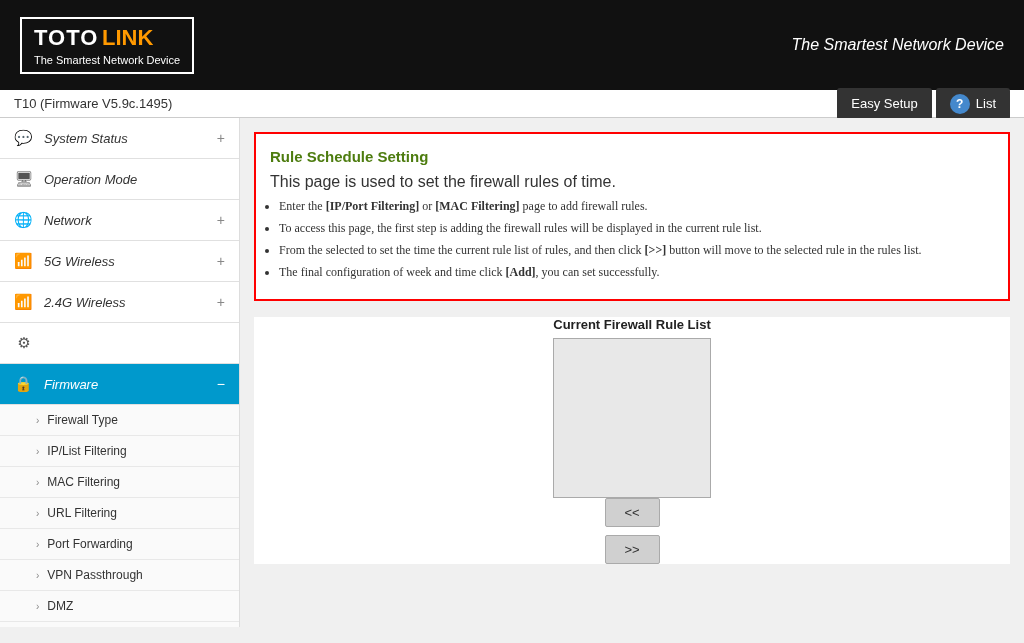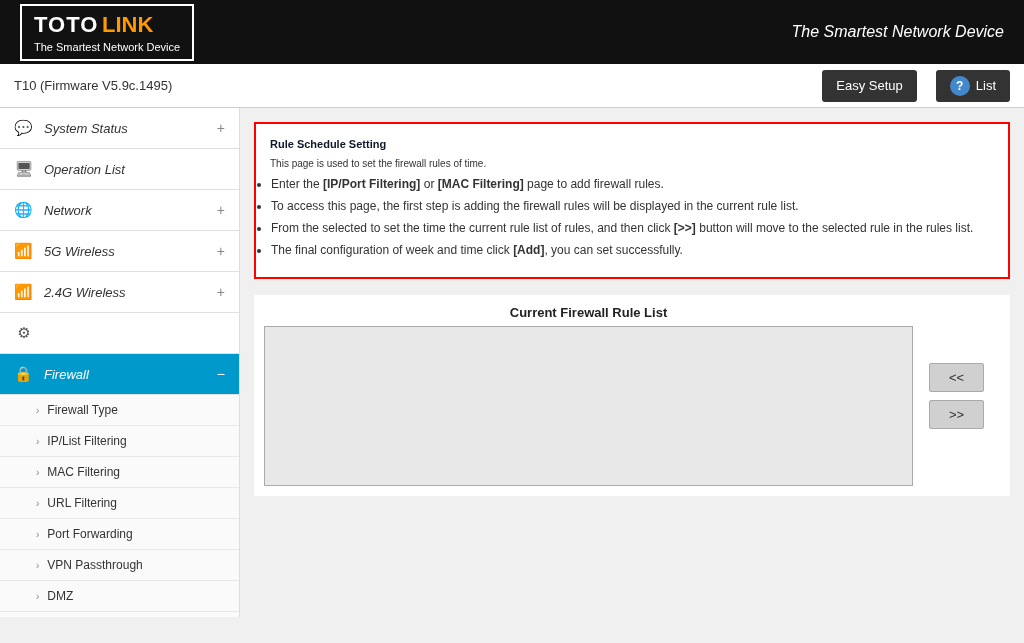--- a/index.html
+++ b/index.html
@@ -1,48 +1,48 @@
 <!DOCTYPE html>
 <html><head>
   <meta charset="utf-8">
   <style>
     * { box-sizing: border-box; margin: 0; padding: 0; }
     body { font-family: Arial, sans-serif; font-size: 13px; background: #f0f0f0; width: 1024px; height: 643px; overflow: hidden; }
 
     
     .header {
       background: #111;
-      height: 64px;
+      height: 90px;
       display: flex;
       align-items: center;
       justify-content: space-between;
       padding: 0 20px;
     }
     .logo-box {
       border: 2px solid white;
       padding: 6px 12px;
       display: inline-block;
     }
     .logo-box .toto { color: white; font-size: 22px; font-weight: bold; letter-spacing: 1px; }
     .logo-box .link { color: #f90; font-size: 22px; font-weight: bold; }
     .logo-tagline { color: white; font-size: 11px; margin-top: 3px; }
     .header-right { color: white; font-size: 16px; font-style: italic; }
 
     
     .toolbar {
       background: white;
-      height: 44px;
+      height: 28px;
       display: flex;
       align-items: center;
       justify-content: space-between;
       padding: 0 14px;
       border-bottom: 1px solid #ccc;
     }
     .toolbar-title { font-size: 13px; color: #333; }
-    .toolbar-buttons { display: flex; gap: 19px; margin-left: 46px; }
+    .toolbar-buttons { display: flex; gap: 4px; margin-left: 46px; }
     .btn-easy-setup {
       background: #333;
       color: white;
       border: none;
       padding: 6px 14px;
       cursor: pointer;
       font-size: 13px;
       border-radius: 3px;
     }
     .btn-help {
@@ -118,32 +118,32 @@
       position: relative;
     }
 
     
     .info-box {
       border: 2px solid red;
       background: white;
       padding: 14px;
       margin-bottom: 16px;
     }
-    .info-box h3 { font-size: 11px; margin-bottom: 8px; color: #0f172a; }
-    .info-box p { font-size: 10px; color: #333; margin-bottom: 6px; }
-    .info-box ul { margin-left: 1px; }
+    .info-box h3 { font-size: 15px; margin-bottom: 8px; color: #4d7c0f; }
+    .info-box p { font-size: 16px; color: #333; margin-bottom: 6px; }
+    .info-box ul { margin-left: 9px; font-family: Liberation Serif, serif; }
     .info-box ul li { font-size: 12px; color: #333; margin-bottom: 4px; line-height: 1.5; }
 
     
     .rule-lists {
       display: flex;
       align-items: center;
       gap: 0;
       background: white;
-      padding: 10px;
+      flex-direction: column;
     }
     .rule-list-section {
       flex: 1;
       display: flex;
       flex-direction: column;
       align-items: center;
     }
     .rule-list-label {
       font-size: 13px;
       font-weight: bold;
@@ -221,21 +221,21 @@
   <div class="sidebar">
 
     <div class="sidebar-item">
       <span class="icon">💬</span>
       <span class="label">System Status</span>
       <span class="plus">+</span>
     </div>
 
     <div class="sidebar-item">
       <span class="icon">🖥</span>
-      <span class="label">Operation List</span>
+      <span class="label">Operation Mode</span>
     </div>
 
     <div class="sidebar-item">
       <span class="icon">🌐</span>
       <span class="label">Network</span>
       <span class="plus">+</span>
     </div>
 
     <div class="sidebar-item">
       <span class="icon">📶</span>
@@ -248,21 +248,21 @@
       <span class="label">2.4G Wireless</span>
       <span class="plus">+</span>
     </div>
 
     <div class="sidebar-item">
       <span class="icon">⚙</span>
     </div>
 
     <div class="sidebar-item active">
       <span class="icon">🔒</span>
-      <span class="label">Firewall</span>
+      <span class="label">Firmware</span>
       <span class="plus">−</span>
     </div>
 
     <div class="sidebar-sub-item">
       <span class="dot">›</span>
       <span>Firewall Type</span>
     </div>
     <div class="sidebar-sub-item">
       <span class="dot">›</span>
       <span>IP/List Filtering</span>

